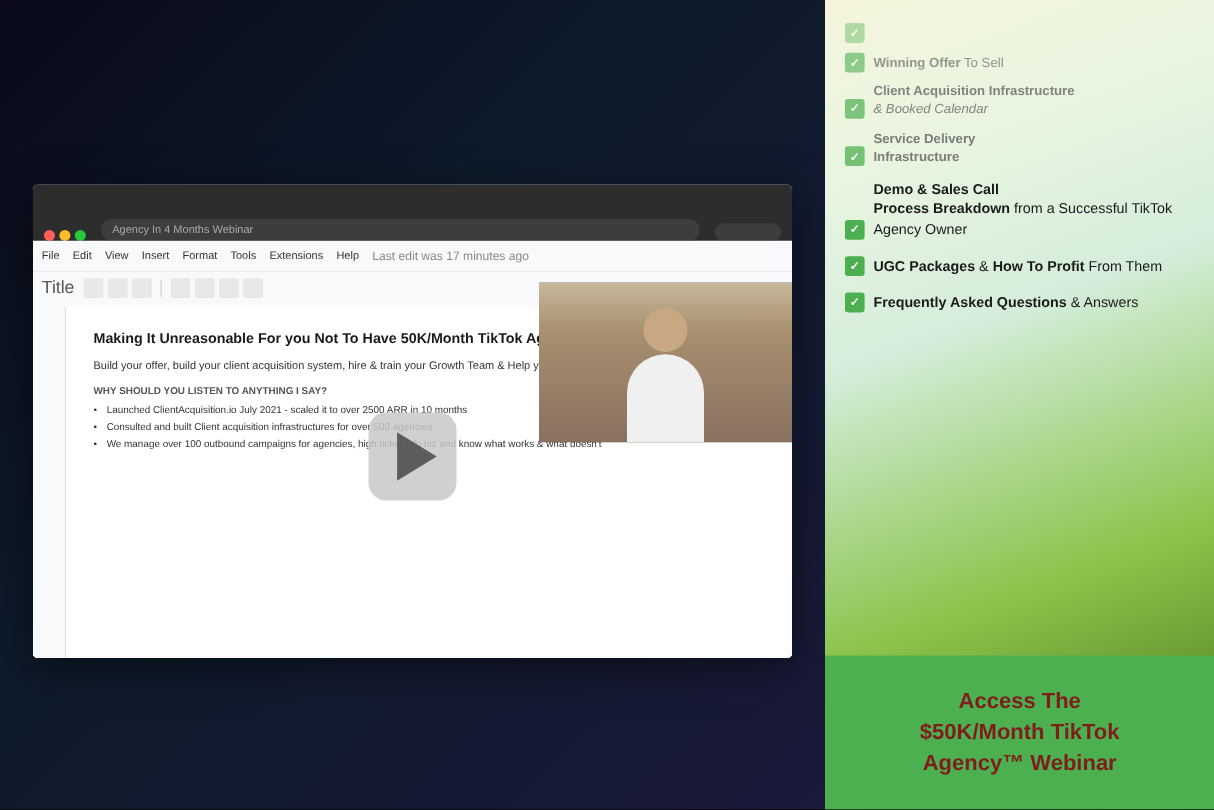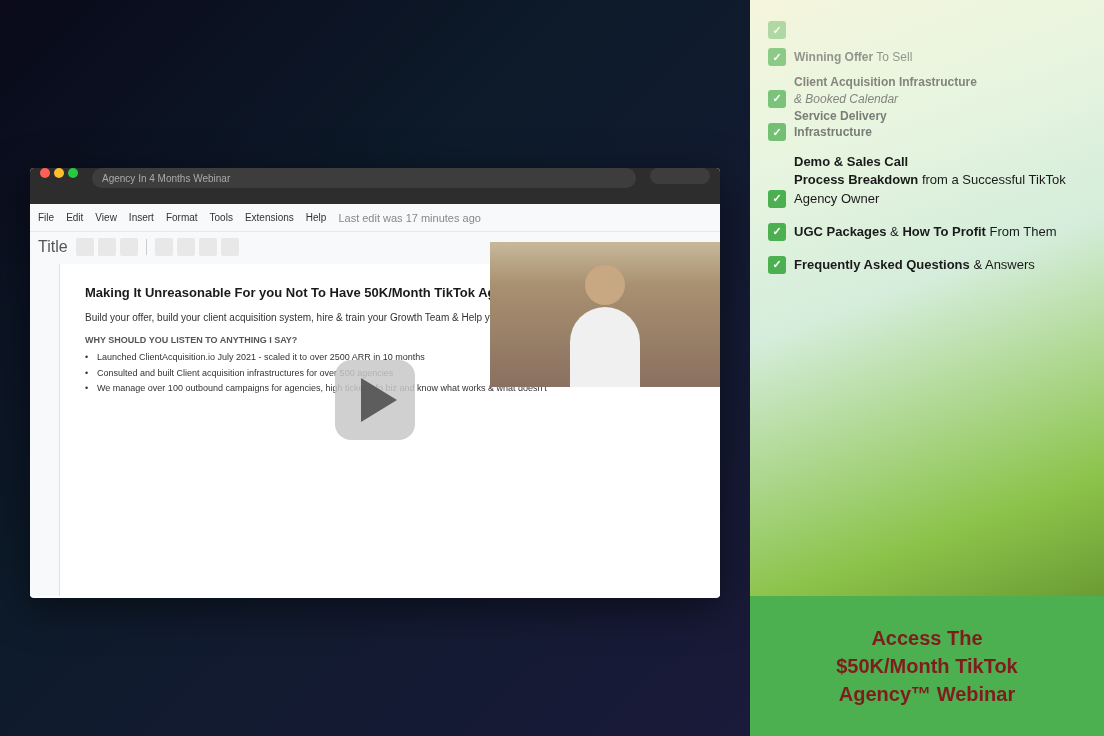--- a/index.html
+++ b/index.html
@@ -50,24 +50,24 @@
       height: 430px;
       background: #fff;
       border-radius: 4px;
       overflow: hidden;
       box-shadow: 0 10px 40px rgba(0,0,0,0.5);
       margin-top: 30px;
     }
 
     .video-browser-bar {
       width: 100%;
-      height: 36px;
+      height: 51px;
       background: #2d2d2d;
       display: flex;
-      align-items: flex-start;
+      align-items: flex-end;
       padding: 0 10px;
       gap: 4px;
     }
 
     .browser-dot {
       width: 10px;
       height: 10px;
       border-radius: 50%;
     }
     .dot-red { background: #ff5f56; }
@@ -419,21 +419,21 @@
         <div class="check-text" style="font-size:11px; color:#666;"></div>
       </div>
 
       <div class="check-item faded" style="opacity: 0.6; margin-bottom: 8px;">
         <div class="check-icon"></div>
         <div class="check-text">
           <strong>Winning Offer</strong> <span style="color:#555;">To Sell</span>
         </div>
       </div>
 
-      <div class="check-item faded" style="opacity: 0.7; margin-bottom: 0;">
+      <div class="check-item faded" style="opacity: 0.7; margin-bottom: 10px;">
         <div class="check-icon"></div>
         <div class="check-text">
           <strong>Client Acquisition Infrastructure</strong><br>
           <span style="color:#555; font-style: italic;">&amp; Booked Calendar</span>
         </div>
       </div>
 
       <div class="check-item faded" style="opacity: 0.75; margin-bottom: 12px;">
         <div class="check-icon"></div>
         <div class="check-text">

